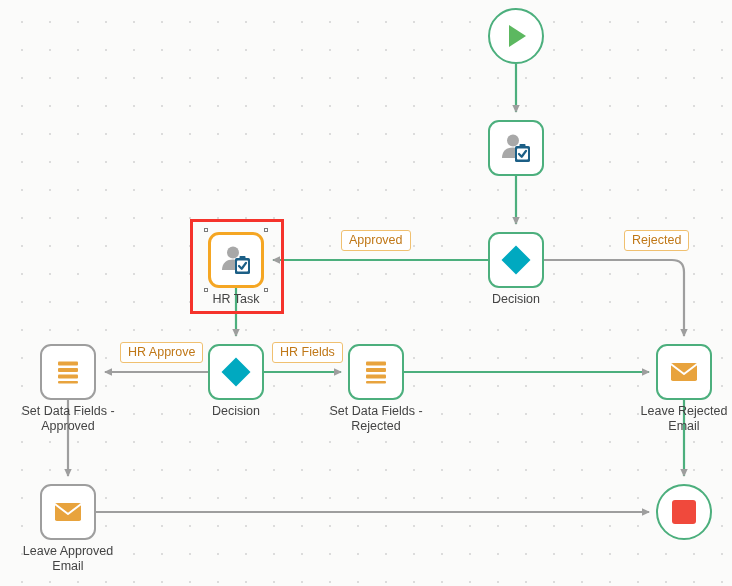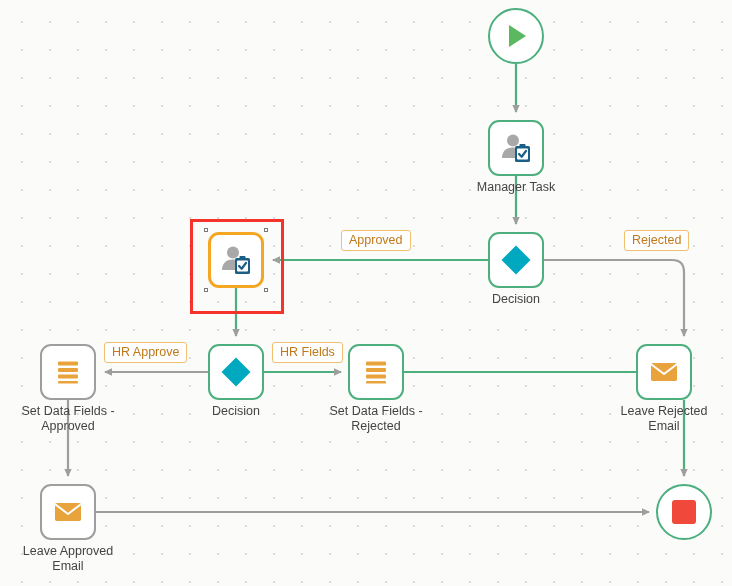--- a/index.html
+++ b/index.html
@@ -171,38 +171,38 @@
     <div class="node-box green">
       <svg class="icon-svg" width="34" height="34" viewBox="0 0 34 34">
         <circle cx="14" cy="9.5" r="6" fill="#a8a8a8"></circle>
         <path d="M3,27 C3,19.5 8,16.5 14,16.5 C20,16.5 25,19.5 25,27 Z" fill="#a8a8a8"></path>
         <rect x="16" y="15" width="15" height="16" rx="1.6" fill="#1c5f86"></rect>
         <rect x="20.5" y="13" width="6" height="3.4" rx="0.8" fill="#1c5f86"></rect>
         <rect x="18" y="17.6" width="11" height="11" rx="0.8" fill="#ffffff"></rect>
         <path d="M20,23 L22.7,25.7 L27,19.9" stroke="#1c5f86" stroke-width="2.3" fill="none" stroke-linecap="round" stroke-linejoin="round"></path>
       </svg>
     </div>
-    <div class="node-label" style="left:-47px; top:60px;">Manager Task</div>
   </div>
 
   <div class="node" style="left:208px; top:232px; width:56px; height:56px;">
     <div class="node-box orange">
       <svg class="icon-svg" width="34" height="34" viewBox="0 0 34 34">
         <circle cx="14" cy="9.5" r="6" fill="#a8a8a8"></circle>
         <path d="M3,27 C3,19.5 8,16.5 14,16.5 C20,16.5 25,19.5 25,27 Z" fill="#a8a8a8"></path>
         <rect x="16" y="15" width="15" height="16" rx="1.6" fill="#1c5f86"></rect>
         <rect x="20.5" y="13" width="6" height="3.4" rx="0.8" fill="#1c5f86"></rect>
         <rect x="18" y="17.6" width="11" height="11" rx="0.8" fill="#ffffff"></rect>
         <path d="M20,23 L22.7,25.7 L27,19.9" stroke="#1c5f86" stroke-width="2.3" fill="none" stroke-linecap="round" stroke-linejoin="round"></path>
       </svg>
     </div>
     <div class="handle" style="left:-4px; top:-4px;"></div>
     <div class="handle" style="left:56px; top:-4px;"></div>
     <div class="handle" style="left:-4px; top:56px;"></div>
     <div class="handle" style="left:56px; top:56px;"></div>
+    <div class="node-label" style="left:-47px; top:60px;">HR Task</div>
   </div>
 
   <div class="node" style="left:488px; top:232px; width:56px; height:56px;">
     <div class="node-box green">
       <svg class="icon-svg" width="34" height="34" viewBox="0 0 34 34">
         <path d="M17,2.5 L31.5,17 L17,31.5 L2.5,17 Z" fill="#00a9c0"></path>
       </svg>
     </div>
     <div class="node-label" style="left:-47px; top:60px;">Decision</div>
   </div>
@@ -235,21 +235,21 @@
         <rect x="5" y="4.5" width="20" height="4" rx="1" fill="#e8a33d"></rect>
         <rect x="5" y="11" width="20" height="4" rx="1" fill="#e8a33d"></rect>
         <rect x="5" y="17.5" width="20" height="4" rx="1" fill="#e8a33d"></rect>
         <rect x="5" y="24" width="20" height="2.6" rx="1" fill="#e8a33d"></rect>
       </svg>
     </div>
     <div class="node-label" style="left:-47px; top:60px;">Set Data Fields -
 Rejected</div>
   </div>
 
-  <div class="node" style="left:636px; top:344px; width:56px; height:64px;">
+  <div class="node" style="left:656px; top:344px; width:56px; height:64px;">
     <div class="node-box green">
       <svg class="icon-svg" width="32" height="32" viewBox="0 0 32 32">
         <rect x="3" y="7" width="26" height="18" rx="1.8" fill="#e8a33d"></rect>
         <path d="M3.5,8.5 L16,18 L28.5,8.5" stroke="#ffffff" stroke-width="2" fill="none" stroke-linecap="round" stroke-linejoin="round"></path>
       </svg>
     </div>
     <div class="node-label" style="left:-47px; top:60px;">Leave Rejected
 Email</div>
   </div>
 
@@ -269,17 +269,17 @@
       <svg class="icon-svg" width="28" height="28" viewBox="0 0 28 28">
         <rect x="2" y="2" width="24" height="24" rx="3" fill="#f0493c"></rect>
       </svg>
     </div>
   </div>
 
   <div class="edge-label" style="left:341px; top:230px;">Approved</div>
 
   <div class="edge-label" style="left:624px; top:230px;">Rejected</div>
 
-  <div class="edge-label" style="left:104px; top:342px;">HR Approve</div>
+  <div class="edge-label" style="left:120px; top:342px;">HR Approve</div>
 
   <div class="edge-label" style="left:272px; top:342px;">HR Fields</div>
 
 </div>
 
 </body></html>

